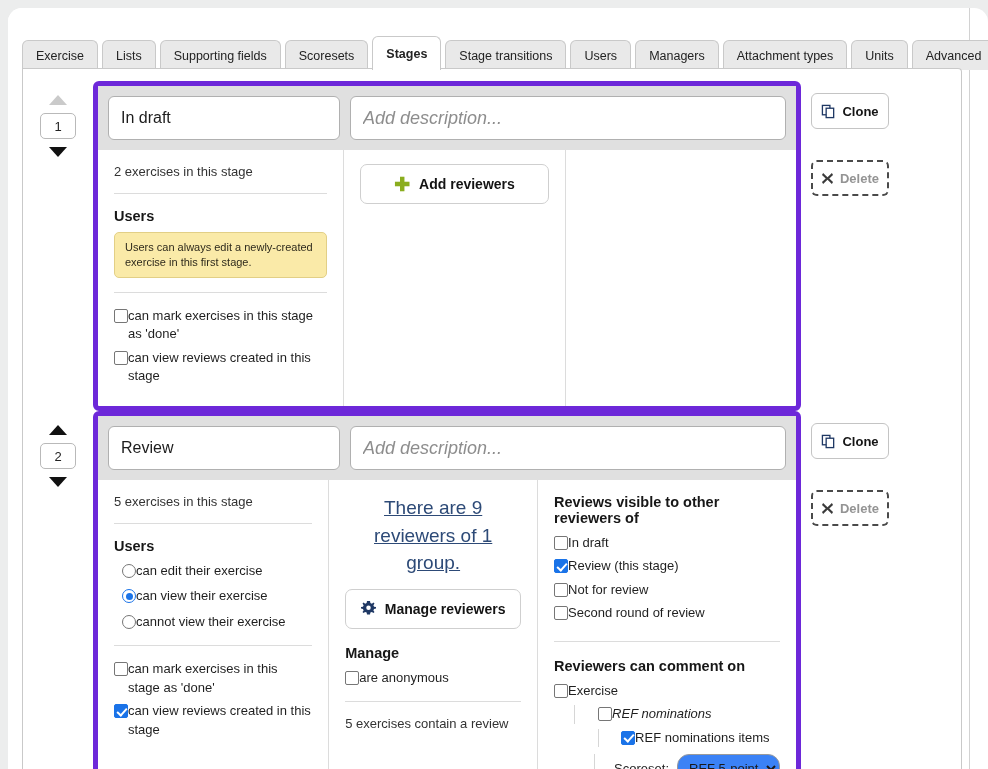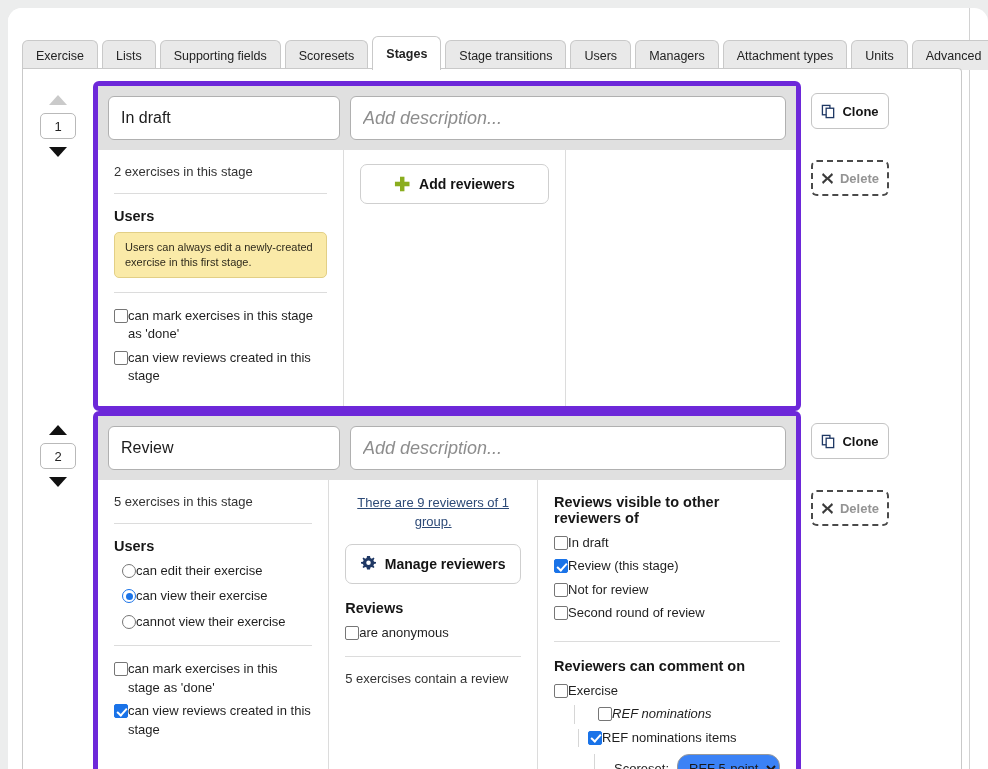--- a/index.html
+++ b/index.html
@@ -274,32 +274,32 @@
     justify-content: center;
     gap: 9px;
     font-size: 14px;
     font-weight: bold;
     color: #141414;
     cursor: pointer;
   }
   .plus-ico { color: #8aad1e; font-size: 19px; font-weight: bold; line-height: 1; }
   .link-line {
     text-align: center;
-    font-size: 13px;
+    font-size: 19px;
     color: #2d4a77;
     text-decoration: underline;
     line-height: 1.45;
     margin-bottom: 12px;
     cursor: pointer;
   }
 
   
   .tree-l1 { margin-left: 0px; }
   .tree-l2 { margin-left: 20px; border-left: 1px solid #d6d6d6; padding-left: 23px; font-style: italic; }
-  .tree-l3 { margin-left: 24px; border-left: 1px solid #d6d6d6; padding-left: 9px; }
+  .tree-l3 { margin-left: 44px; border-left: 1px solid #d6d6d6; padding-left: 22px; }
   .tree-l4 { margin-left: 40px; border-left: 1px solid #d6d6d6; padding-left: 19px;
              display: flex; align-items: center; gap: 8px; margin-top: 7px; }
   .scoreset-label { font-size: 13px; color: #1f1f1f; }
   .scoreset-select {
     height: 28px;
     border: 1px solid #9a9a9a;
     border-radius: 12px;
     background: #3b82f6;
     font-size: 13px;
     font-family: "Liberation Sans", sans-serif;
@@ -456,21 +456,21 @@
 
           <div class="col col-b">
             <div class="link-line">There are 9 reviewers of 1 group.</div>
             <div class="wide-btn">
               <svg width="15" height="15" viewBox="0 0 16 16">
                 <path d="M8 0 L9.6 0 L10 2.1 L11.6 2.8 L13.3 1.6 L14.4 2.7 L13.2 4.4 L13.9 6 L16 6.4 L16 8 L13.9 8.4 L13.2 10 L14.4 11.7 L13.3 12.8 L11.6 11.6 L10 12.3 L9.6 14.4 L8 14.4 L6.4 14.4 L6 12.3 L4.4 11.6 L2.7 12.8 L1.6 11.7 L2.8 10 L2.1 8.4 L0 8 L0 6.4 L2.1 6 L2.8 4.4 L1.6 2.7 L2.7 1.6 L4.4 2.8 L6 2.1 L6.4 0 Z" fill="#1f3864"></path>
                 <circle cx="8" cy="7.2" r="2.4" fill="#ffffff"></circle>
               </svg>
               <span>Manage reviewers</span>
             </div>
-            <div class="sec-title" style="margin-top:16px;">Reviews</div>
+            <div class="sec-title" style="margin-top:16px;">Manage</div>
             <div class="opt">
               <span class="cbx"></span>
               <span class="lbl">are anonymous</span>
             </div>
             <div class="hr"></div>
             <div class="muted-line">5 exercises contain a review</div>
           </div>
 
           <div class="col col-c">
             <div class="sec-title">Reviews visible to other reviewers of</div>

